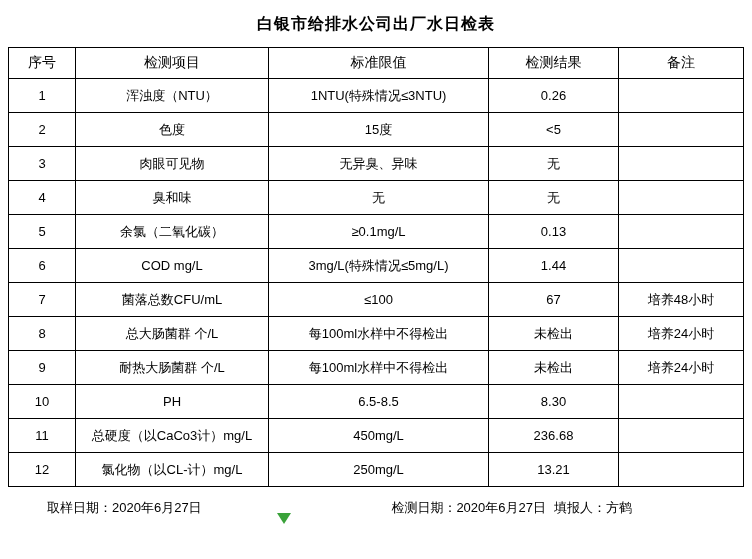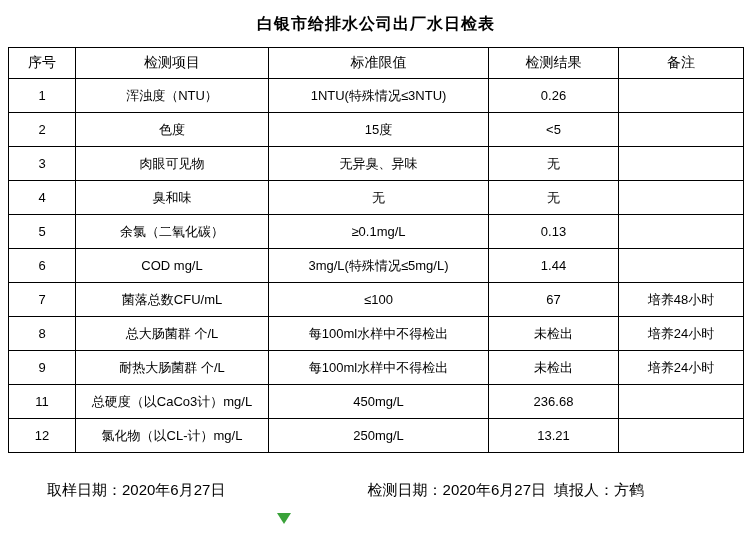--- a/index.html
+++ b/index.html
@@ -50,24 +50,24 @@
     height: 30px;
   }
   .col-no      { width: 62px; }
   .col-item    { width: 188px; }
   .col-limit   { width: 215px; }
   .col-result  { width: 125px; margin-left: 8px; }
   .col-remark  { width: 120px; margin-top: 16px; }
 
   .footer {
     width: 710px;
-    margin: 16px auto;
+    margin: 0 auto;
     padding-top: 12px;
     display: flex;
-    font-size: 15px;
+    font-size: 13px;
   }
   .footer .f1 { width: 250px; text-align: left; padding-left: 26px; box-sizing: border-box; }
   .footer .f2 { width: 275px; text-align: right; }
   .footer .f3 { flex: 1; text-align: left; padding-left: 8px; box-sizing: border-box; }
 
   .marker {
     position: absolute;
     left: 277px;
     top: 513px;
     width: 0;
@@ -152,20 +152,27 @@
         <td>培养24小时</td>
       </tr>
       <tr>
         <td>9</td>
         <td>耐热大肠菌群 个/L</td>
         <td>每100ml水样中不得检出</td>
         <td>未检出</td>
         <td>培养24小时</td>
       </tr>
       <tr>
+        <td>10</td>
+        <td>PH</td>
+        <td>6.5-8.5</td>
+        <td>8.30</td>
+        <td></td>
+      </tr>
+      <tr>
         <td>11</td>
         <td>总硬度（以CaCo3计）mg/L</td>
         <td>450mg/L</td>
         <td>236.68</td>
         <td></td>
       </tr>
       <tr>
         <td>12</td>
         <td>氯化物（以CL-计）mg/L</td>
         <td>250mg/L</td>

